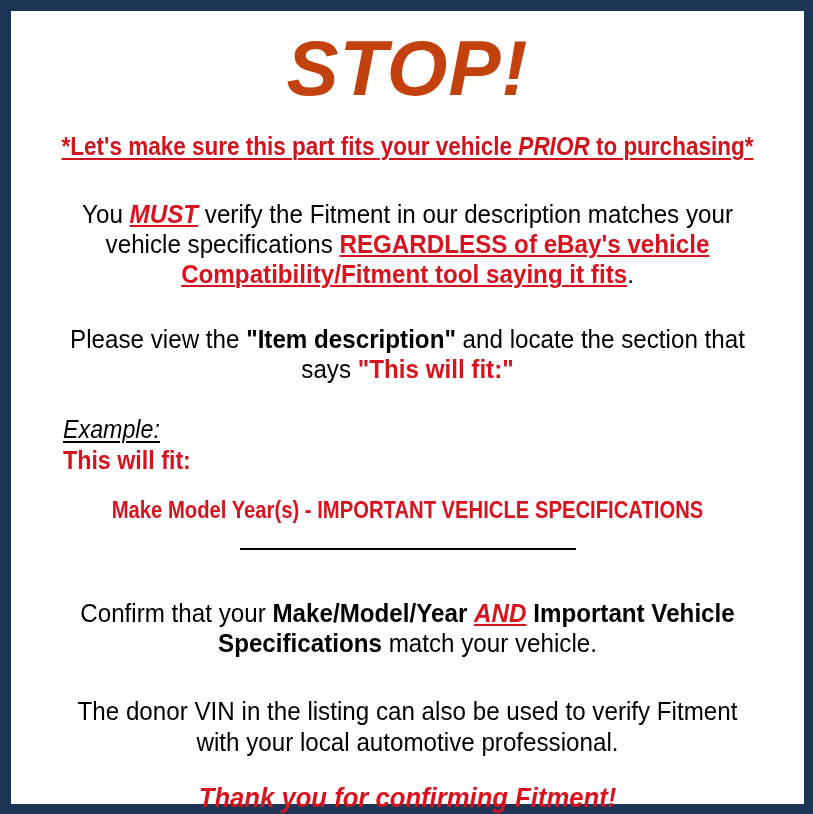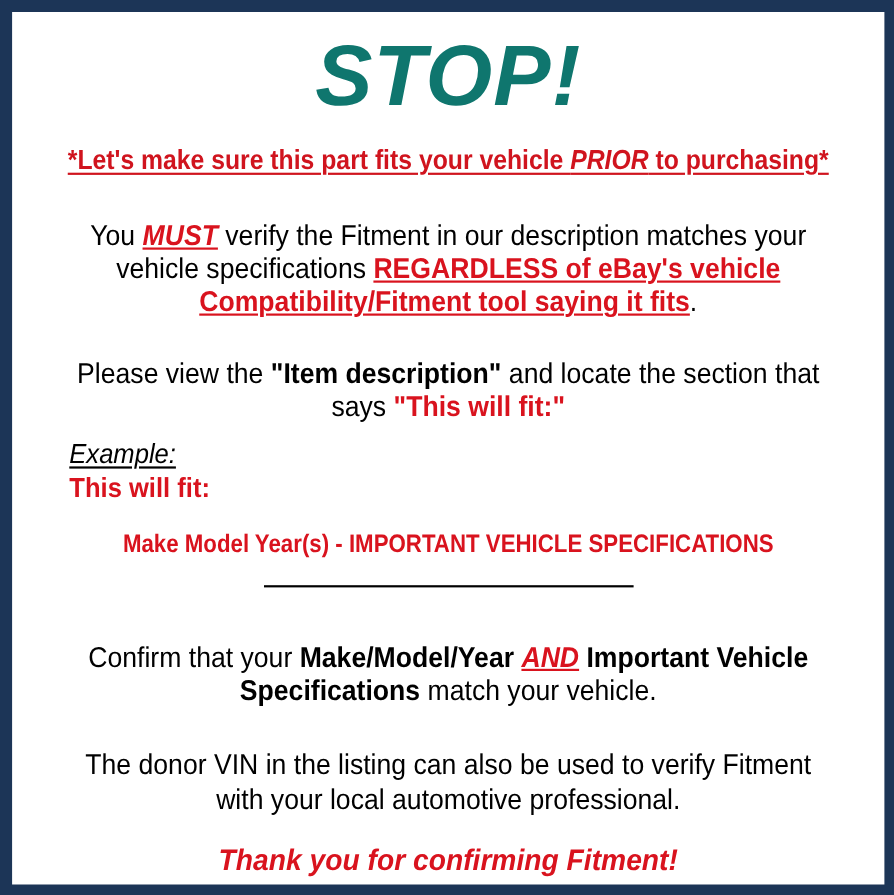--- a/index.html
+++ b/index.html
@@ -36,21 +36,21 @@
     color: #000000;
   }
 
   
   .headline {
     font-family: "Liberation Sans", "DejaVu Sans", sans-serif;
     font-weight: bold;
     font-style: italic;
     font-size: 78px;
     line-height: 1.0;
-    color: #0f766e;
+    color: #c2410c;
     letter-spacing: 1px;
     margin: 18px 0 0 0;
     text-align: center;
   }
 
   
   .subtitle {
     font-family: "Liberation Sans Narrow", "Liberation Sans", "DejaVu Sans Condensed", sans-serif;
     font-weight: bold;
     font-size: 25px;
@@ -105,21 +105,21 @@
   }
   .blk-b {
     font-weight: bold;
     color: #000000;
   }
 
   
   .example-block {
     text-align: left;
     padding-left: 48px;
-    margin-top: 14px;
+    margin-top: 30px;
   }
   .example-label {
     font-family: "Liberation Sans", "DejaVu Sans", sans-serif;
     font-size: 25px;
     font-style: italic;
     color: #000000;
     text-decoration: underline;
     text-decoration-thickness: 2px;
     text-underline-offset: 3px;
     display: inline-block;

